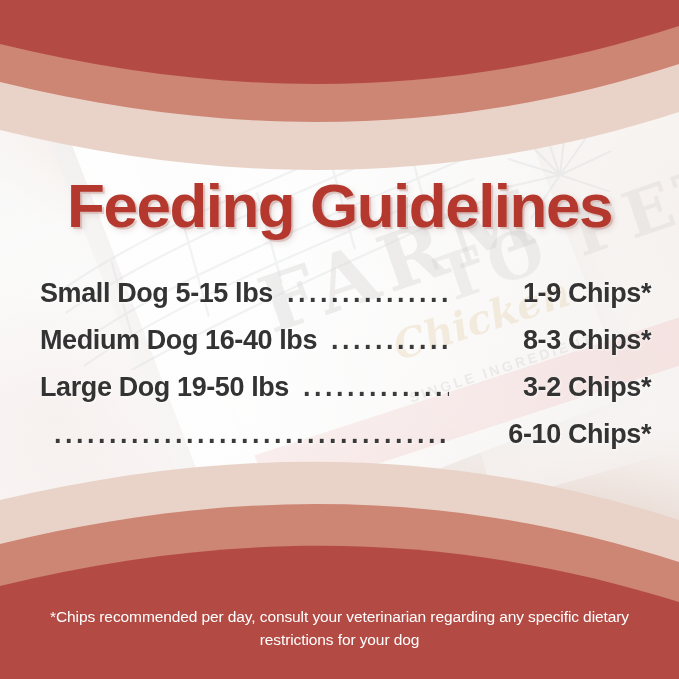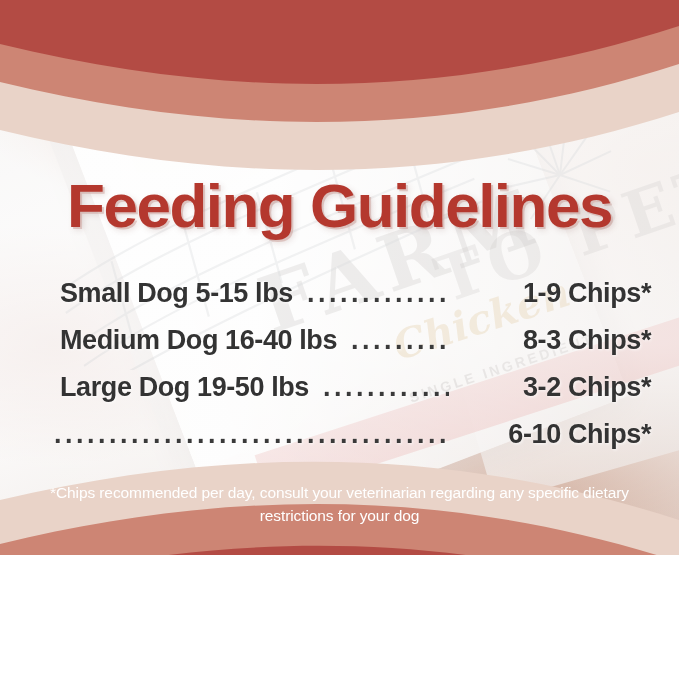--- a/index.html
+++ b/index.html
@@ -8,21 +8,21 @@
     padding: 0;
     background: #ffffff;
   }
   body {
     font-family: "Liberation Sans", sans-serif;
   }
 
   #infographic {
     position: relative;
     width: 679px;
-    height: 555px;
+    height: 679px;
     overflow: hidden;
     background: #b34b44;
   }
 
   
   .photo-layer {
     position: absolute;
     inset: 0;
     background:
       radial-gradient(ellipse 55% 40% at 80% 88%, rgba(168, 96, 62, 0.55), rgba(168,96,62,0) 72%),
@@ -205,21 +205,21 @@
   .guide-row {
     display: flex;
     align-items: baseline;
     height: 47px;
     color: #333333;
     font-size: 27px;
     font-weight: 700;
     letter-spacing: -0.4px;
     text-shadow: 1px 1px 3px rgba(255,255,255,0.75);
   }
-  .guide-label { white-space: nowrap; margin-left: 20px; }
+  .guide-label { white-space: nowrap; }
   .guide-dots {
     flex: 1 1 auto;
     overflow: hidden;
     margin: 0 12px 0 14px;
     white-space: nowrap;
     font-size: 27px;
     letter-spacing: 3.5px;
     color: #3a3a3a;
     line-height: 1;
   }

